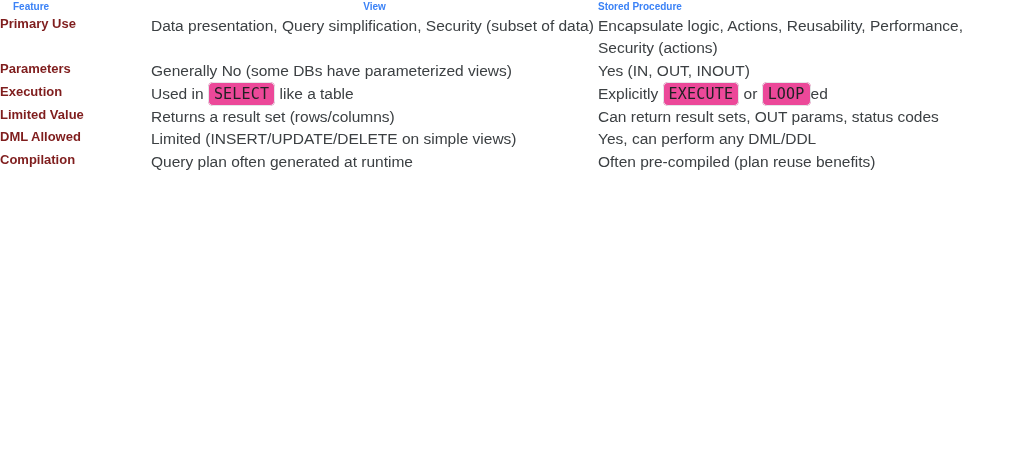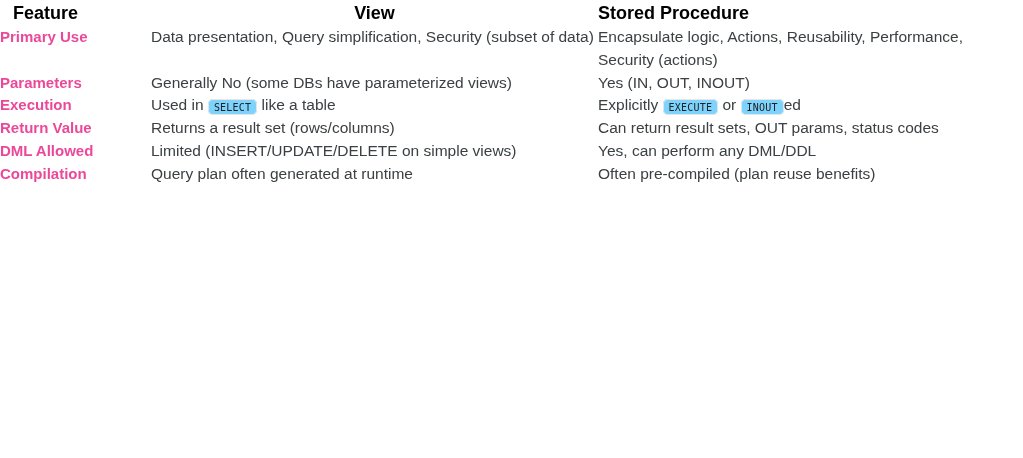--- a/index.html
+++ b/index.html
@@ -28,54 +28,54 @@
   .comparison-table th,
   .comparison-table td {
     text-align: left;
     vertical-align: top;
     padding: 0;
     border: 0;
   }
 
   
   .head-cell {
-    font-size: 18px;
+    font-size: 10px;
     font-weight: bold;
-    color: #000000;
+    color: #3b82f6;
     line-height: 1.45;
     padding: 10px 14px 10px 13px;
   }
   .head-cell.c-feature { padding-left: 13px; }
   .head-cell.c-view    { padding-left: 0; text-align: center; }
   .head-cell.c-proc    { padding-left: 0; margin-left: 29px; }
 
   
   .feature-cell {
-    font-size: 15px;
+    font-size: 13px;
     font-weight: bold;
-    color: #ec4899;
+    color: #7f1d1d;
     line-height: 1.45;
     padding: 18px 16px 18px 13px;
   }
   .value-cell {
     font-size: 15.5px;
     font-weight: normal;
     color: #3c4043;
     line-height: 1.47;
     padding: 18px 26px 18px 0;
   }
   .value-cell.c-proc {
     padding-right: 14px;
   }
 
   
   code.inline-code {
     font-family: "DejaVu Sans Mono", "Liberation Mono", monospace;
-    font-size: 10px;
-    background: #7dd3fc;
+    font-size: 15px;
+    background: #ec4899;
     border: 1px solid #e4e6e8;
     border-radius: 5px;
     padding: 1.5px 5px 2px 5px;
     color: #202124;
     white-space: nowrap;
     letter-spacing: 0.2px;
   }
 </style>
 </head>
 <body>
@@ -100,24 +100,24 @@
       <td class="value-cell c-proc">Encapsulate logic, Actions, Reusability, Performance, Security (actions)</td>
     </tr>
     <tr>
       <td class="feature-cell">Parameters</td>
       <td class="value-cell c-view">Generally No (some DBs have parameterized views)</td>
       <td class="value-cell c-proc">Yes (IN, OUT, INOUT)</td>
     </tr>
     <tr>
       <td class="feature-cell">Execution</td>
       <td class="value-cell c-view">Used in <code class="inline-code">SELECT</code> like a table</td>
-      <td class="value-cell c-proc">Explicitly <code class="inline-code">EXECUTE</code> or <code class="inline-code">INOUT</code>ed</td>
+      <td class="value-cell c-proc">Explicitly <code class="inline-code">EXECUTE</code> or <code class="inline-code">LOOP</code>ed</td>
     </tr>
     <tr>
-      <td class="feature-cell">Return Value</td>
+      <td class="feature-cell">Limited Value</td>
       <td class="value-cell c-view">Returns a result set (rows/columns)</td>
       <td class="value-cell c-proc">Can return result sets, OUT params, status codes</td>
     </tr>
     <tr>
       <td class="feature-cell">DML Allowed</td>
       <td class="value-cell c-view">Limited (INSERT/UPDATE/DELETE on simple views)</td>
       <td class="value-cell c-proc">Yes, can perform any DML/DDL</td>
     </tr>
     <tr>
       <td class="feature-cell">Compilation</td>

